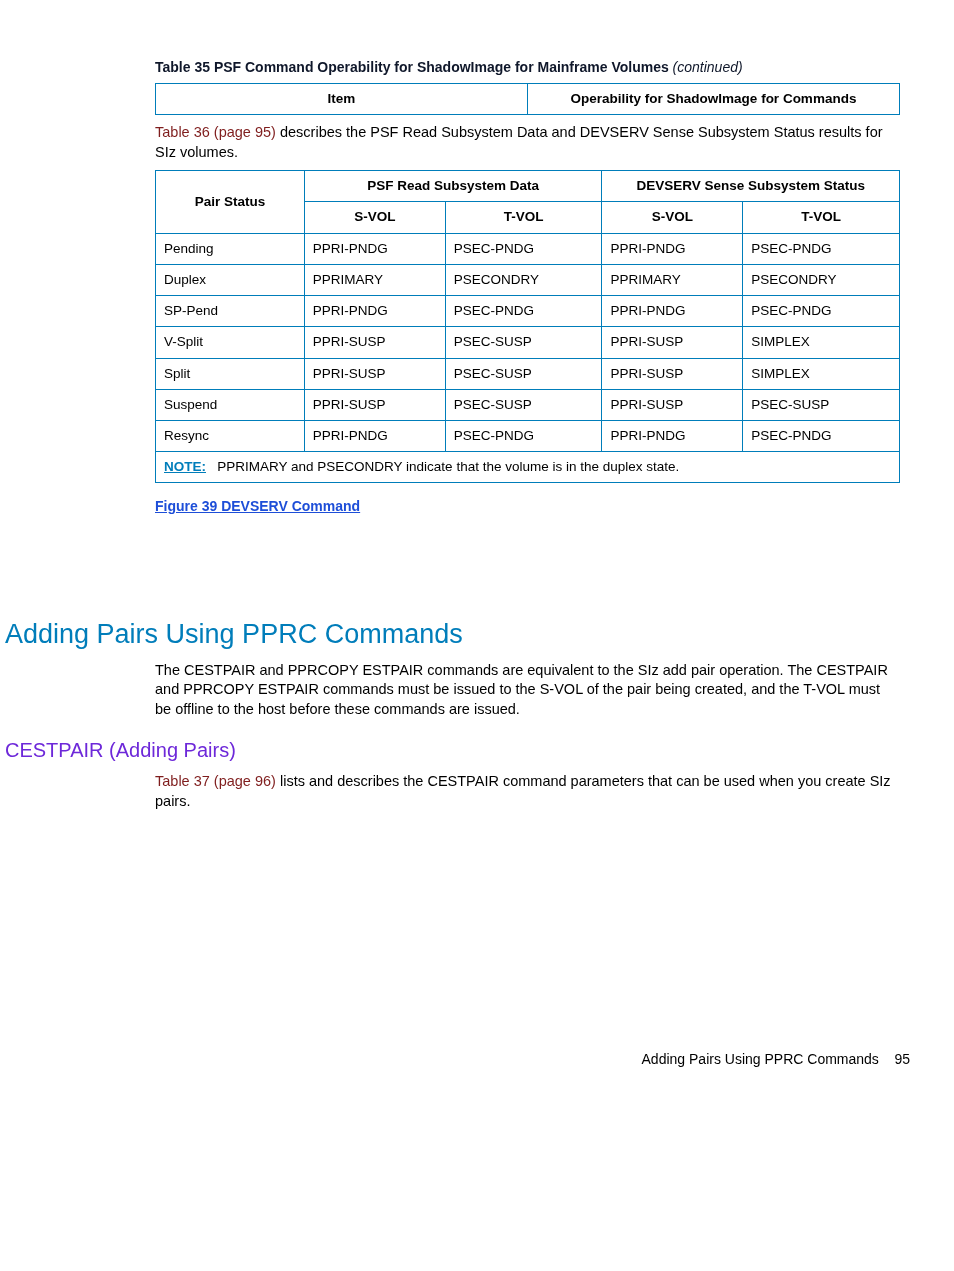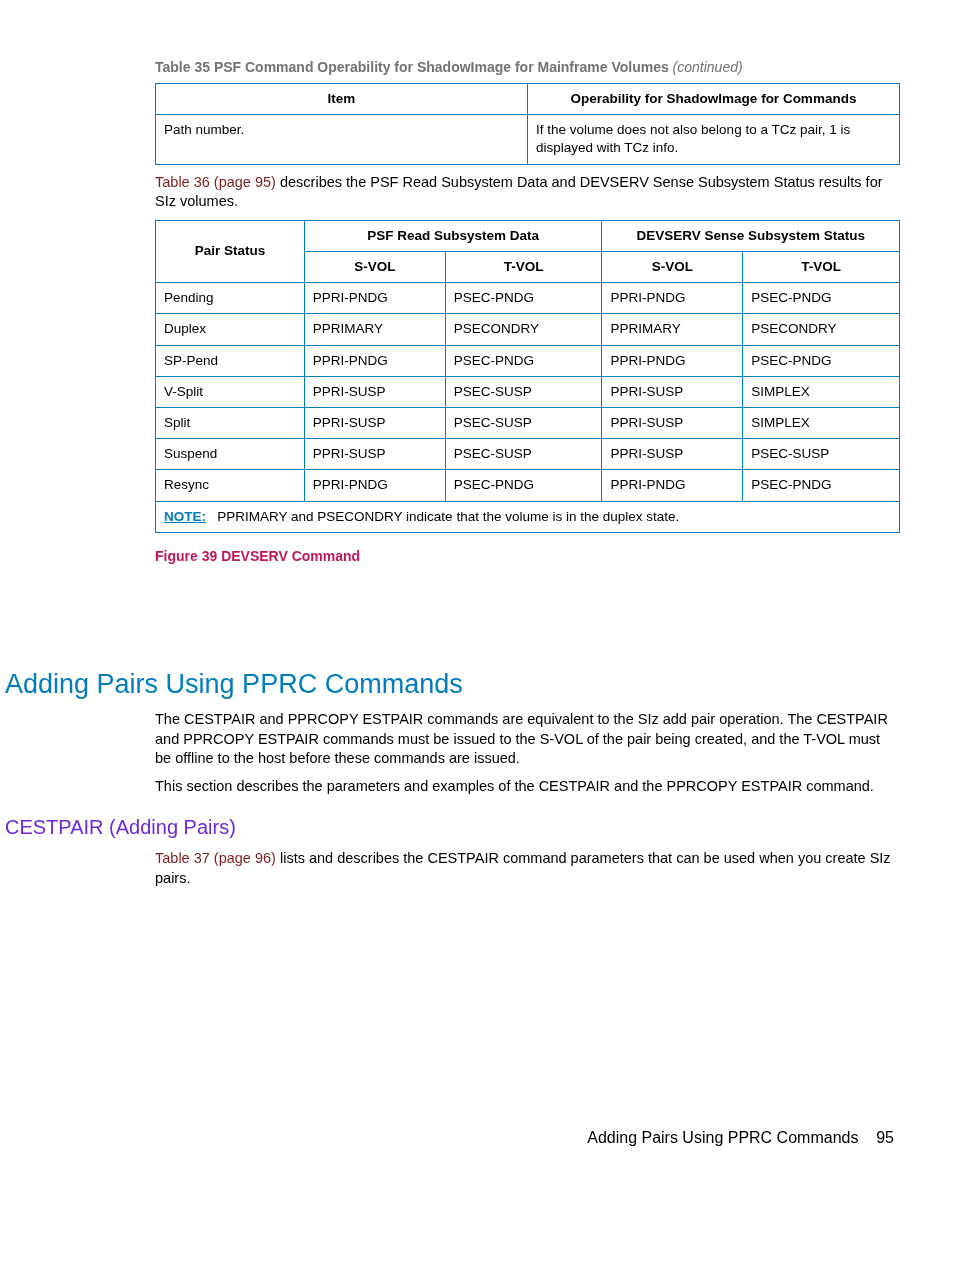--- a/index.html
+++ b/index.html
@@ -6,21 +6,21 @@
     font-family: Arial, Helvetica, sans-serif;
     font-size: 14px;
     color: #000;
     margin: 0;
     padding: 50px 60px 40px 60px;
     width: 954px;
     box-sizing: border-box;
     line-height: 1.35;
   }
   .table-title {
-    color: #737373;
+    color: #0f172a;
     font-weight: bold;
     font-size: 14px;
     margin: 8px 0 6px 0;
   }
   .continued {
     font-style: italic;
     font-weight: normal;
   }
   table {
     border-collapse: collapse;
@@ -66,52 +66,49 @@
   }
   h2.subsection {
     font-family: Arial, Helvetica, sans-serif;
     font-weight: normal;
     color: #6d28d9;
     font-size: 20px;
     margin: 18px 0 6px -55px;
   }
   .footer {
     position: absolute;
-    right: 60px;
-    font-size: 16px;
+    right: 44px;
+    font-size: 14px;
     margin-top: 230px;
   }
   .figure-title {
-    color: #be185d;
+    color: #1d4ed8;
     font-weight: bold;
     font-size: 14px;
     margin: 14px 0 6px 0;
+    text-decoration: underline;
   }
   .content-wrap {
     margin-left: 95px;
   }
 </style>
 </head>
 <body>
 
 <div class="content-wrap">
 
   <div class="table-title">
     <span>Table 35 PSF Command Operability for ShadowImage for Mainframe Volumes </span><span class="continued">(continued)</span>
   </div>
 
   <table>
     <tbody>
         <tr>
       <th style="width:50%">Item</th>
       <th style="width:50%">Operability for ShadowImage for Commands</th>
-    </tr>
-    <tr>
-      <td>Path number.</td>
-      <td>If the volume does not also belong to a TCz pair, 1 is displayed with TCz info.</td>
     </tr>
   </tbody>
     </table>
 
   <div class="body-text">
     <span class="link">Table 36 (page 95)</span><span> describes the PSF Read Subsystem Data and DEVSERV Sense Subsystem Status results for SIz volumes.</span>
   </div>
 
 
   <table>
@@ -186,21 +183,20 @@
 
 
   <div class="figure-title">Figure 39 DEVSERV Command</div>
 
 </div>
 
 <h1 class="section">Adding Pairs Using PPRC Commands</h1>
 
 <div class="content-wrap">
   <div class="body-text">The CESTPAIR and PPRCOPY ESTPAIR commands are equivalent to the SIz add pair operation. The CESTPAIR and PPRCOPY ESTPAIR commands must be issued to the S-VOL of the pair being created, and the T-VOL must be offline to the host before these commands are issued.</div>
-  <div class="body-text">This section describes the parameters and examples of the CESTPAIR and the PPRCOPY ESTPAIR command.</div>
 </div>
 
 <h2 class="subsection">CESTPAIR (Adding Pairs)</h2>
 
 <div class="content-wrap">
   <div class="body-text">
     <span class="link">Table 37 (page 96)</span><span> lists and describes the CESTPAIR command parameters that can be used when you create SIz pairs.</span>
   </div>
 </div>
 

